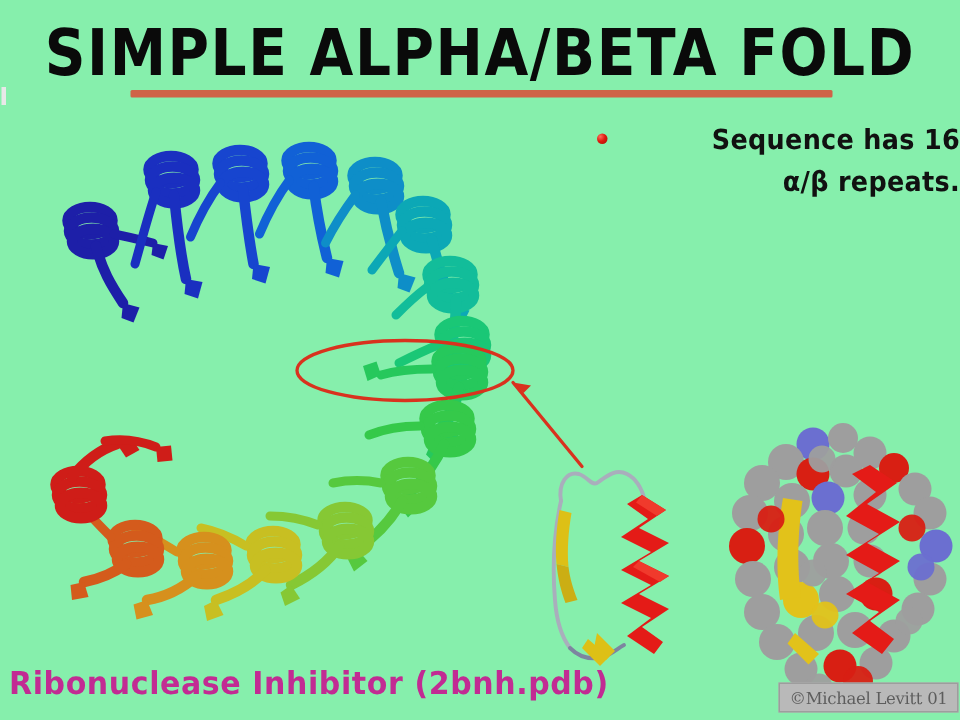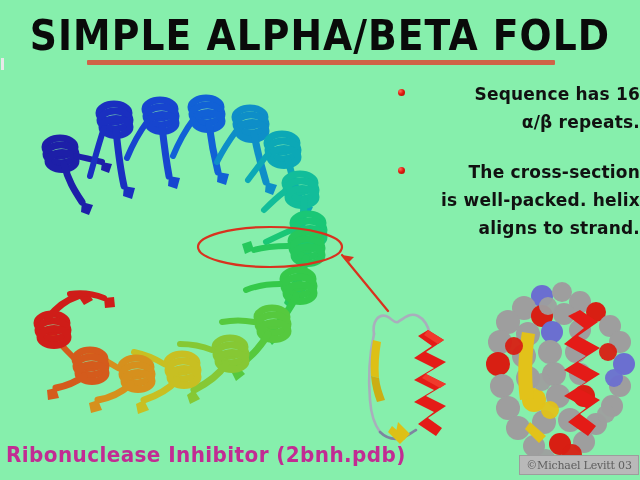--- a/index.html
+++ b/index.html
@@ -86,28 +86,20 @@
   <div id="bullets">
 
     <div class="bullet-row">
       <span class="bullet-dot"></span>
       <div class="bullet-lines">
         <div class="bline">Sequence has 16</div>
         <div class="bline indent">α/β repeats.</div>
       </div>
     </div>
 
-    <div class="bullet-row" style="margin-top:22px;">
-      <span class="bullet-dot"></span>
-      <div class="bullet-lines">
-        <div class="bline">The cross-section</div>
-        <div class="bline indent">is well-packed. helix</div>
-        <div class="bline indent">aligns to strand.</div>
-      </div>
-    </div>
 
   </div>
 
   <div class="fig" id="fig-horseshoe">
     <svg width="350" height="362" viewBox="0 0 350 362">
       <defs>
         <g id="helixCoil">
 
           <ellipse cx="0" cy="-7" rx="15" ry="9" fill="none" stroke-width="7" stroke-linecap="round"></ellipse>
           <ellipse cx="1" cy="0" rx="15" ry="9" fill="none" stroke-width="7" stroke-linecap="round"></ellipse>
@@ -330,16 +322,16 @@
         <circle cx="122" cy="132" r="9" fill="#9e9e9e" opacity="0.95"></circle>
         <circle cx="88" cy="172" r="10" fill="#d81f13" opacity="0.95"></circle>
         <circle cx="62" cy="176" r="9" fill="#9e9e9e" opacity="0.95"></circle>
       </g>
     </svg>
   </div>
 
   <div id="caption">Ribonuclease Inhibitor (2bnh.pdb)</div>
 
   <div id="credit">
-    <span id="credit-text">©Michael Levitt 03</span>
+    <span id="credit-text">©Michael Levitt 01</span>
   </div>
 
 </div>
 
 </body></html>

